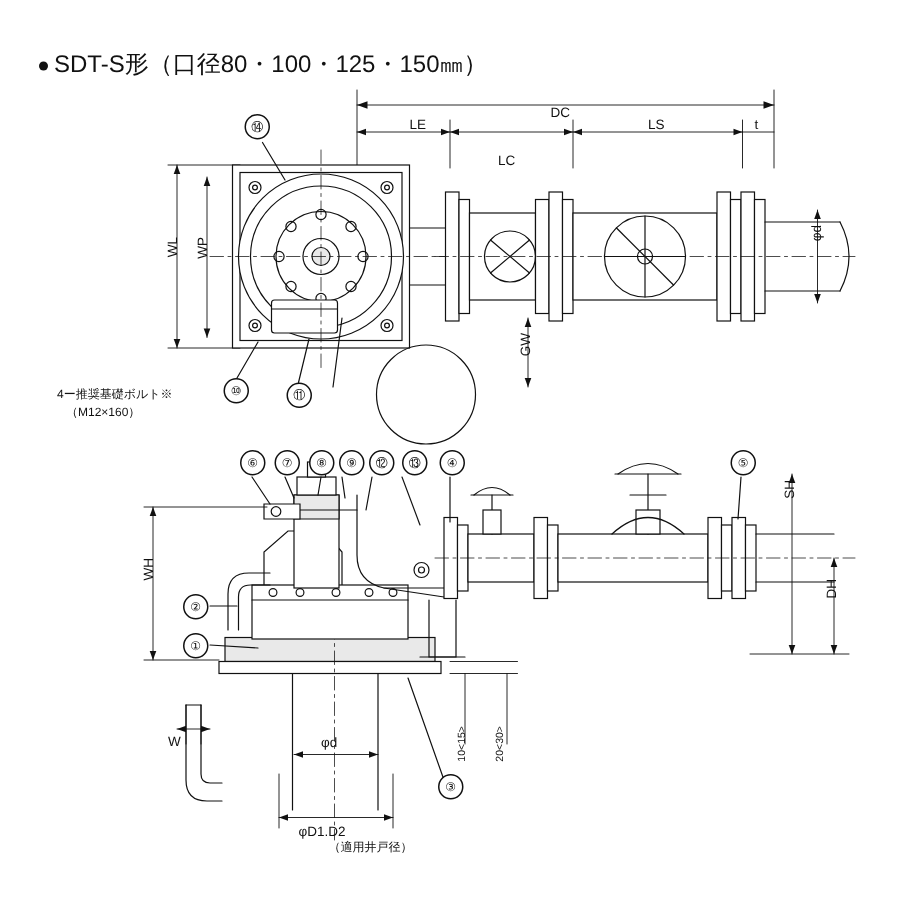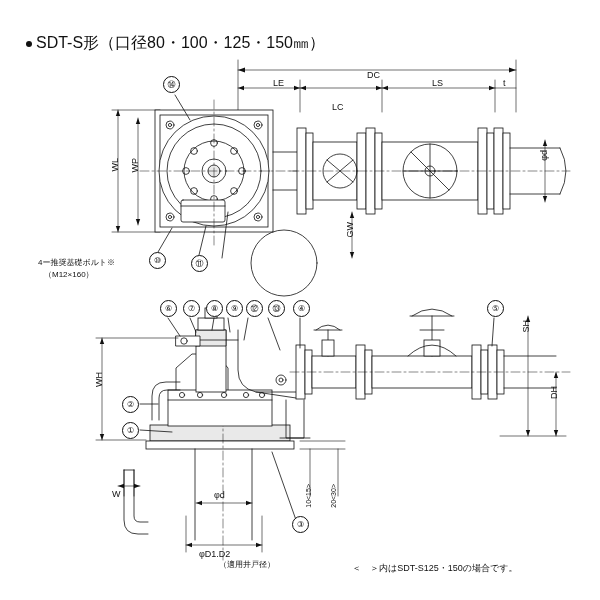--- a/index.html
+++ b/index.html
@@ -364,21 +364,20 @@
   <div class="lbl" style="left:214px; top:490px;">φd</div>
   <div class="lbl" style="left:199px; top:549px;">φD1.D2</div>
   <div class="lbl small" style="left:196px; top:560px;margin-left:23px;">（適用井戸径）</div>
 
   <div class="lbl vert tiny" style="left:305px; top:484px;">10&lt;15&gt;</div>
   <div class="lbl vert tiny" style="left:330px; top:484px;">20&lt;30&gt;</div>
 
   <div class="lbl small" style="left:38px; top:258px;">4ー推奨基礎ボルト※</div>
   <div class="lbl small" style="left:44px; top:270px;text-align:center;">（M12×160）</div>
 
-  <div id="note-bottom">＜　＞内はSDT-S125・150の場合です。</div>
 
   <div class="callout" style="left:163px; top:76px;">⑭</div>
   <div class="callout" style="left:149px; top:252px;">⑩</div>
   <div class="callout" style="left:191px; top:255px;">⑪</div>
 
   <div class="callout" style="left:160px; top:300px;">⑥</div>
   <div class="callout" style="left:183px; top:300px;">⑦</div>
   <div class="callout" style="left:206px; top:300px;">⑧</div>
   <div class="callout" style="left:226px; top:300px;">⑨</div>
   <div class="callout" style="left:246px; top:300px;">⑫</div>

